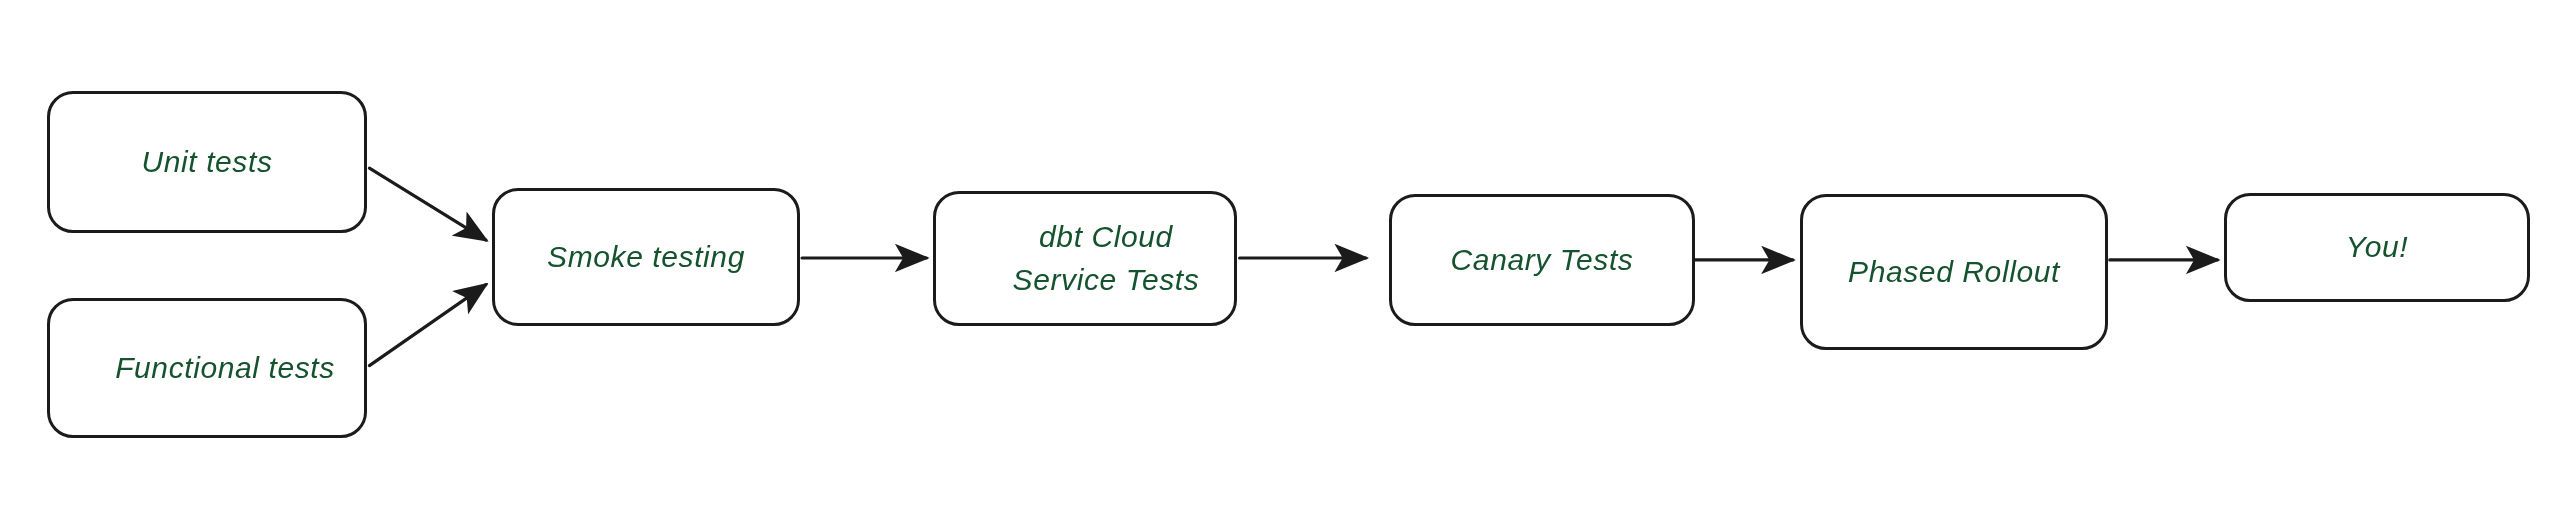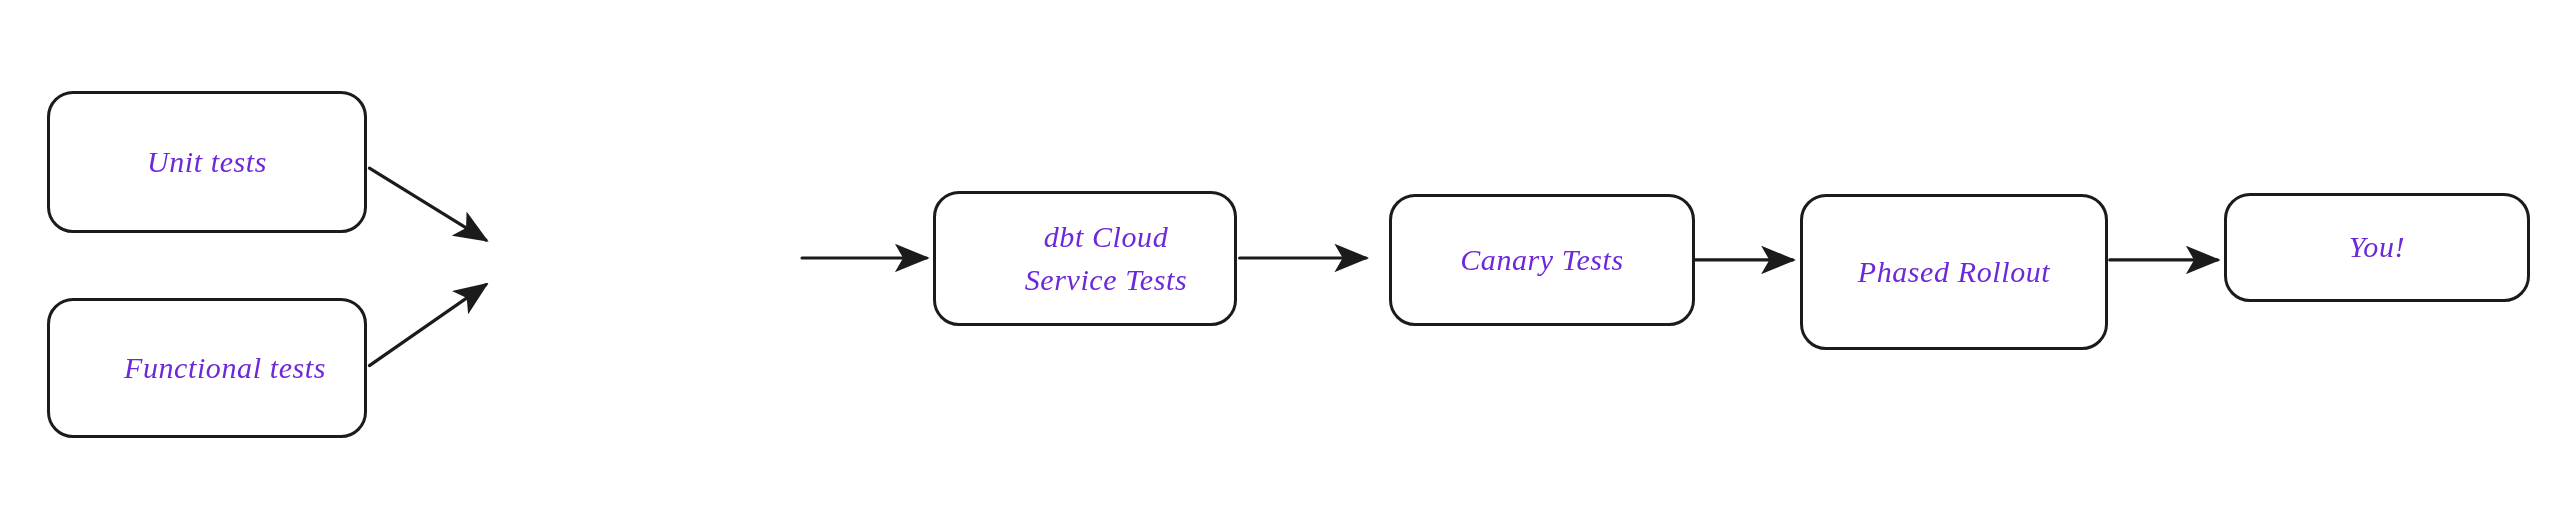--- a/index.html
+++ b/index.html
@@ -30,25 +30,25 @@
     box-sizing: border-box;
     background: #ffffff;
     border: 3px solid #1b1b1b;
     border-radius: 26px;
     display: flex;
     align-items: center;
     justify-content: center;
     text-align: center;
   }
   .node-label {
-    font-family: Liberation Serif, serif;
+    font-family: Liberation Sans, sans-serif;
     font-size: 30px;
     line-height: 1.42;
     letter-spacing: 0.6px;
-    color: #6d28d9;
+    color: #14532d;
     white-space: pre-line;
     font-style: italic;
     font-weight: 400;
   }
   
   #node-unit-tests        { left: 47px;   top: 91px;  width: 320px; height: 142px; }
   #node-functional-tests  { left: 47px;   top: 298px; width: 320px; height: 140px; padding-left: 36px; }
   #node-smoke-testing     { left: 492px;  top: 188px; width: 308px; height: 138px; }
   #node-dbt-cloud-service-tests { left: 933px; top: 191px; width: 304px; height: 135px; padding-left: 42px; }
   #node-canary-tests      { left: 1373px; top: 194px; width: 306px; height: 132px; margin-left: 16px; }
@@ -78,20 +78,23 @@
   </svg>
 
   <div class="node" id="node-unit-tests">
     <span class="node-label">Unit tests</span>
   </div>
 
   <div class="node" id="node-functional-tests">
     <span class="node-label">Functional tests</span>
   </div>
 
+  <div class="node" id="node-smoke-testing">
+    <span class="node-label">Smoke testing</span>
+  </div>
 
   <div class="node" id="node-dbt-cloud-service-tests">
     <span class="node-label">dbt Cloud
 Service Tests</span>
   </div>
 
   <div class="node" id="node-canary-tests">
     <span class="node-label">Canary Tests</span>
   </div>
 

